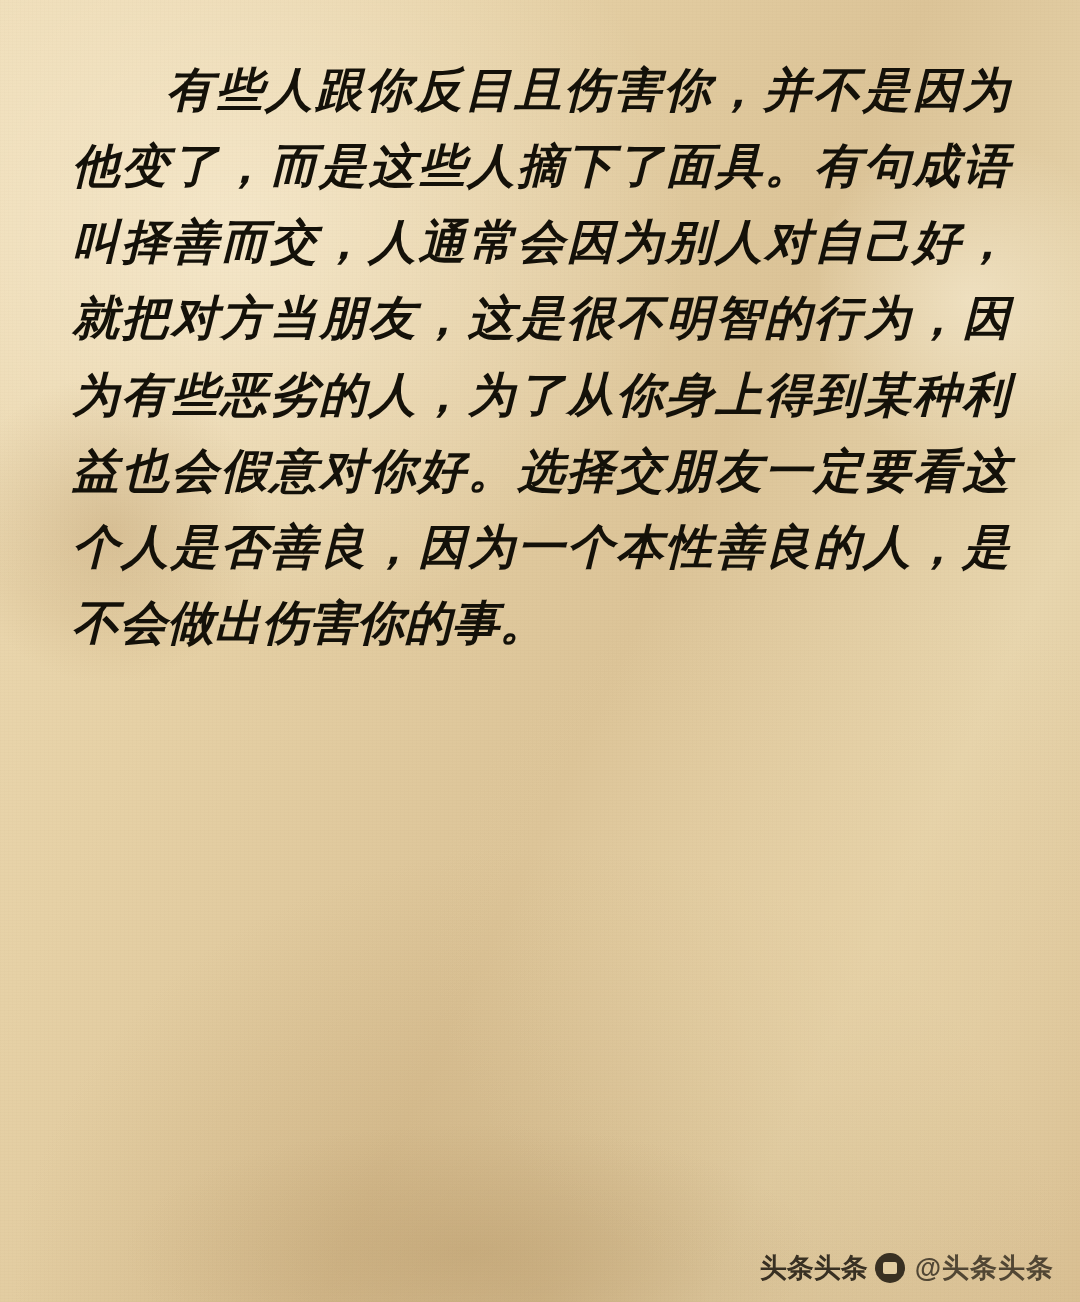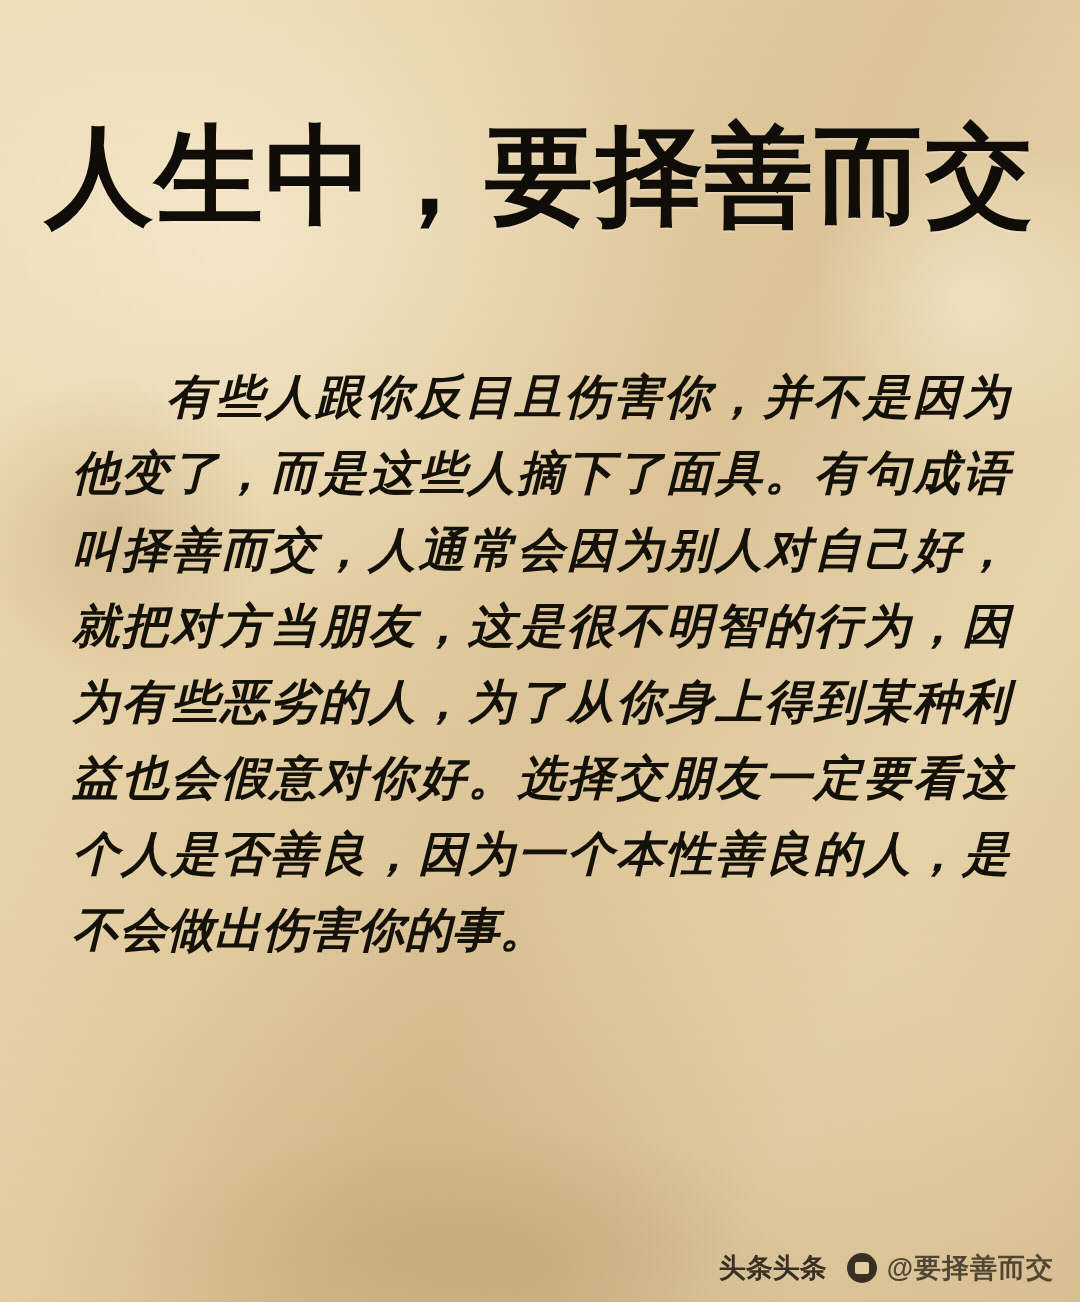--- a/index.html
+++ b/index.html
@@ -97,21 +97,21 @@
     z-index: 3;
     right: 26px;
     bottom: 16px;
     display: flex;
     align-items: center;
     gap: 10px;
   }
   .footer-brand {
     display: flex;
     align-items: center;
-    gap: 20px;
+    gap: 7px;
     color: #2b2419;
     font-size: 27px;
     font-weight: 700;
     font-family: Liberation Mono, monospace;
     opacity: 0.92;
   }
   .tt-logo {
     width: 30px; height: 30px;
     border-radius: 50%;
     background: #2b2419;
@@ -137,26 +137,25 @@
 </style>
 </head>
 <body>
 
 <div class="page">
   <div class="grain"></div>
   <div class="stain-a"></div>
   <div class="stain-b"></div>
   <div class="stain-c"></div>
 
-  <h1 class="title">人生中，要择善而交</h1>
 
   <div class="body-text">
     <p class="para">有些人跟你反目且伤害你，并不是因为他变了，而是这些人摘下了面具。有句成语叫择善而交，人通常会因为别人对自己好，就把对方当朋友，这是很不明智的行为，因为有些恶劣的人，为了从你身上得到某种利益也会假意对你好。选择交朋友一定要看这个人是否善良，因为一个本性善良的人，是不会做出伤害你的事。</p>
   </div>
 
   <div class="footer">
     <div class="footer-brand">
       <span>头条头条</span>
       <span class="tt-logo"></span>
     </div>
-    <div class="footer-user">@要择善而交</div>
+    <div class="footer-user">@头条头条</div>
   </div>
 </div>
 
 </body></html>

